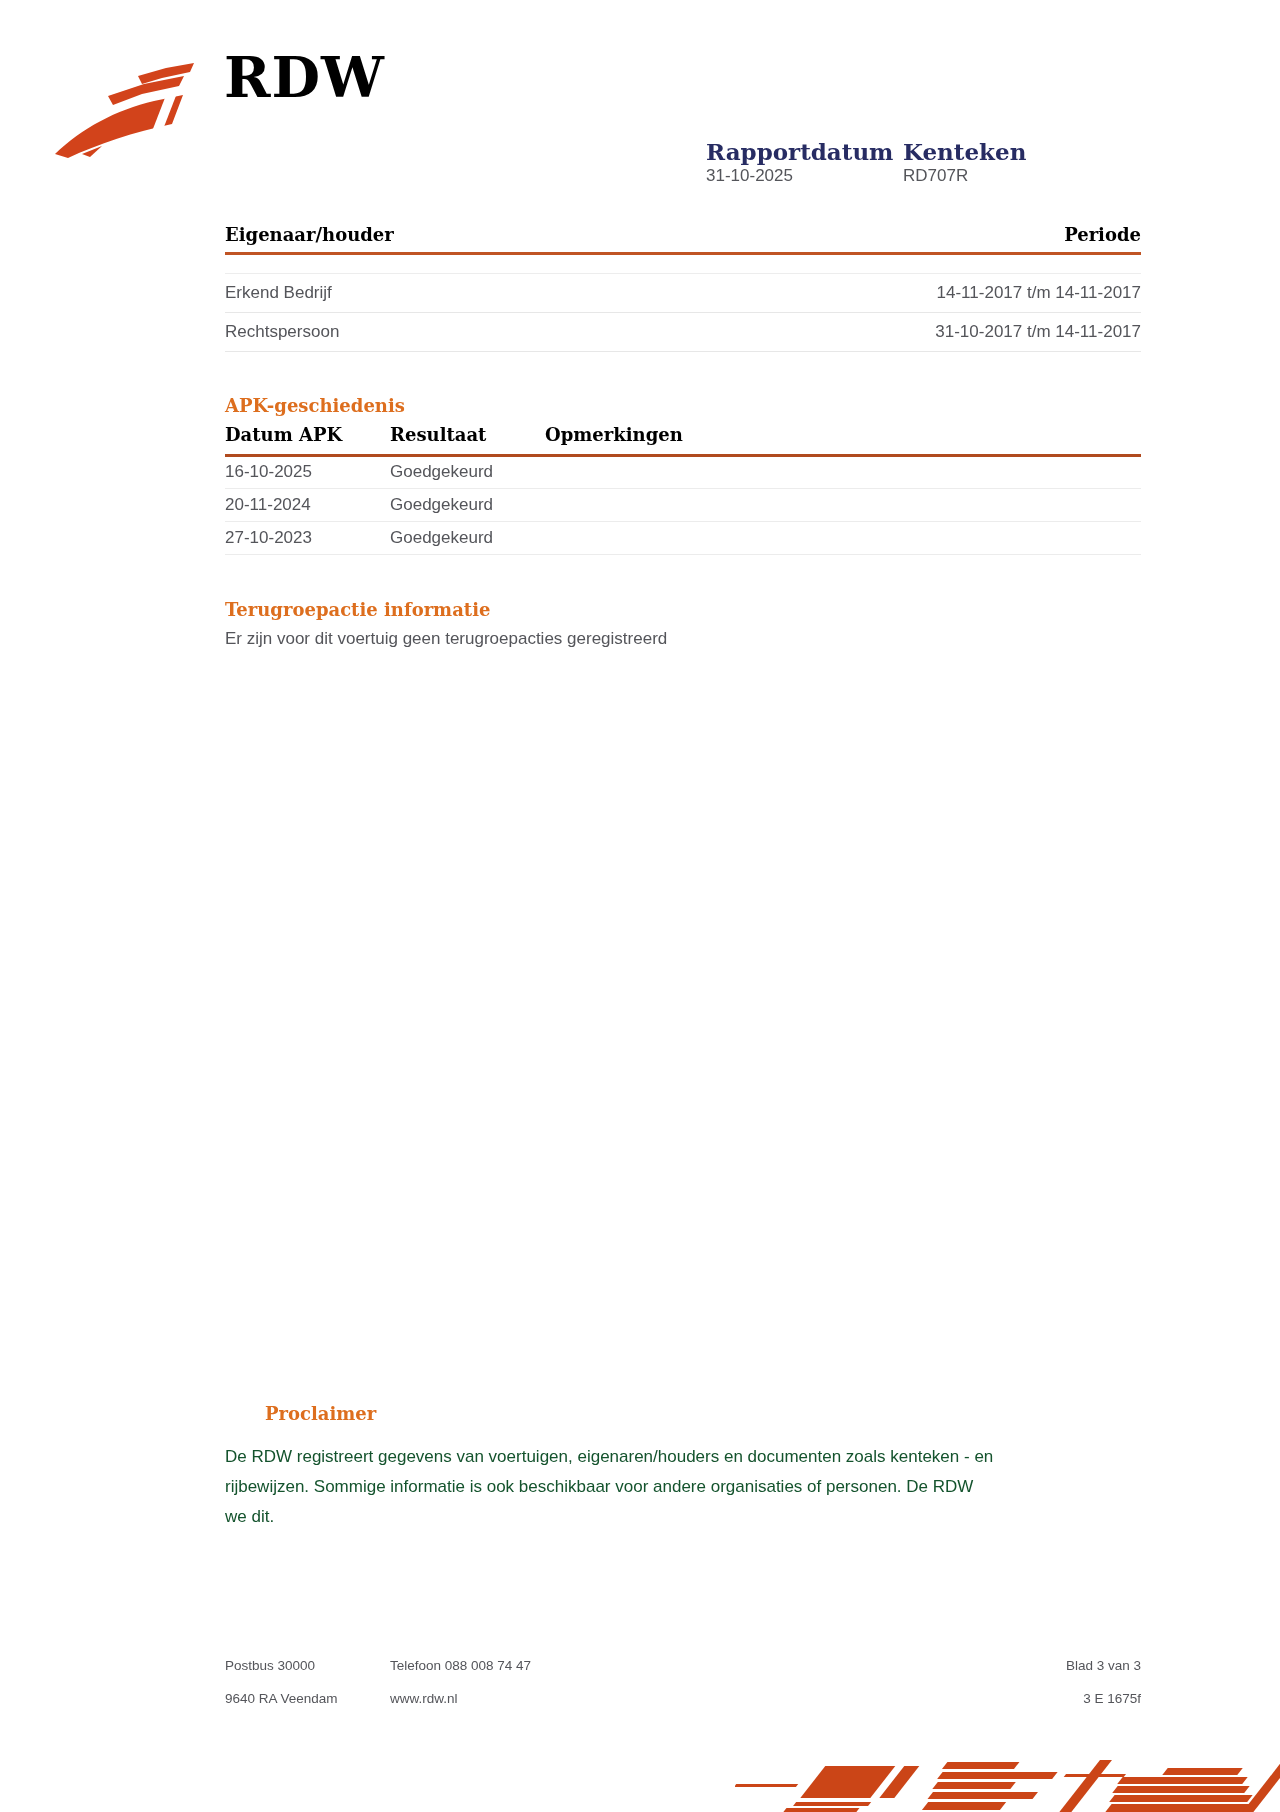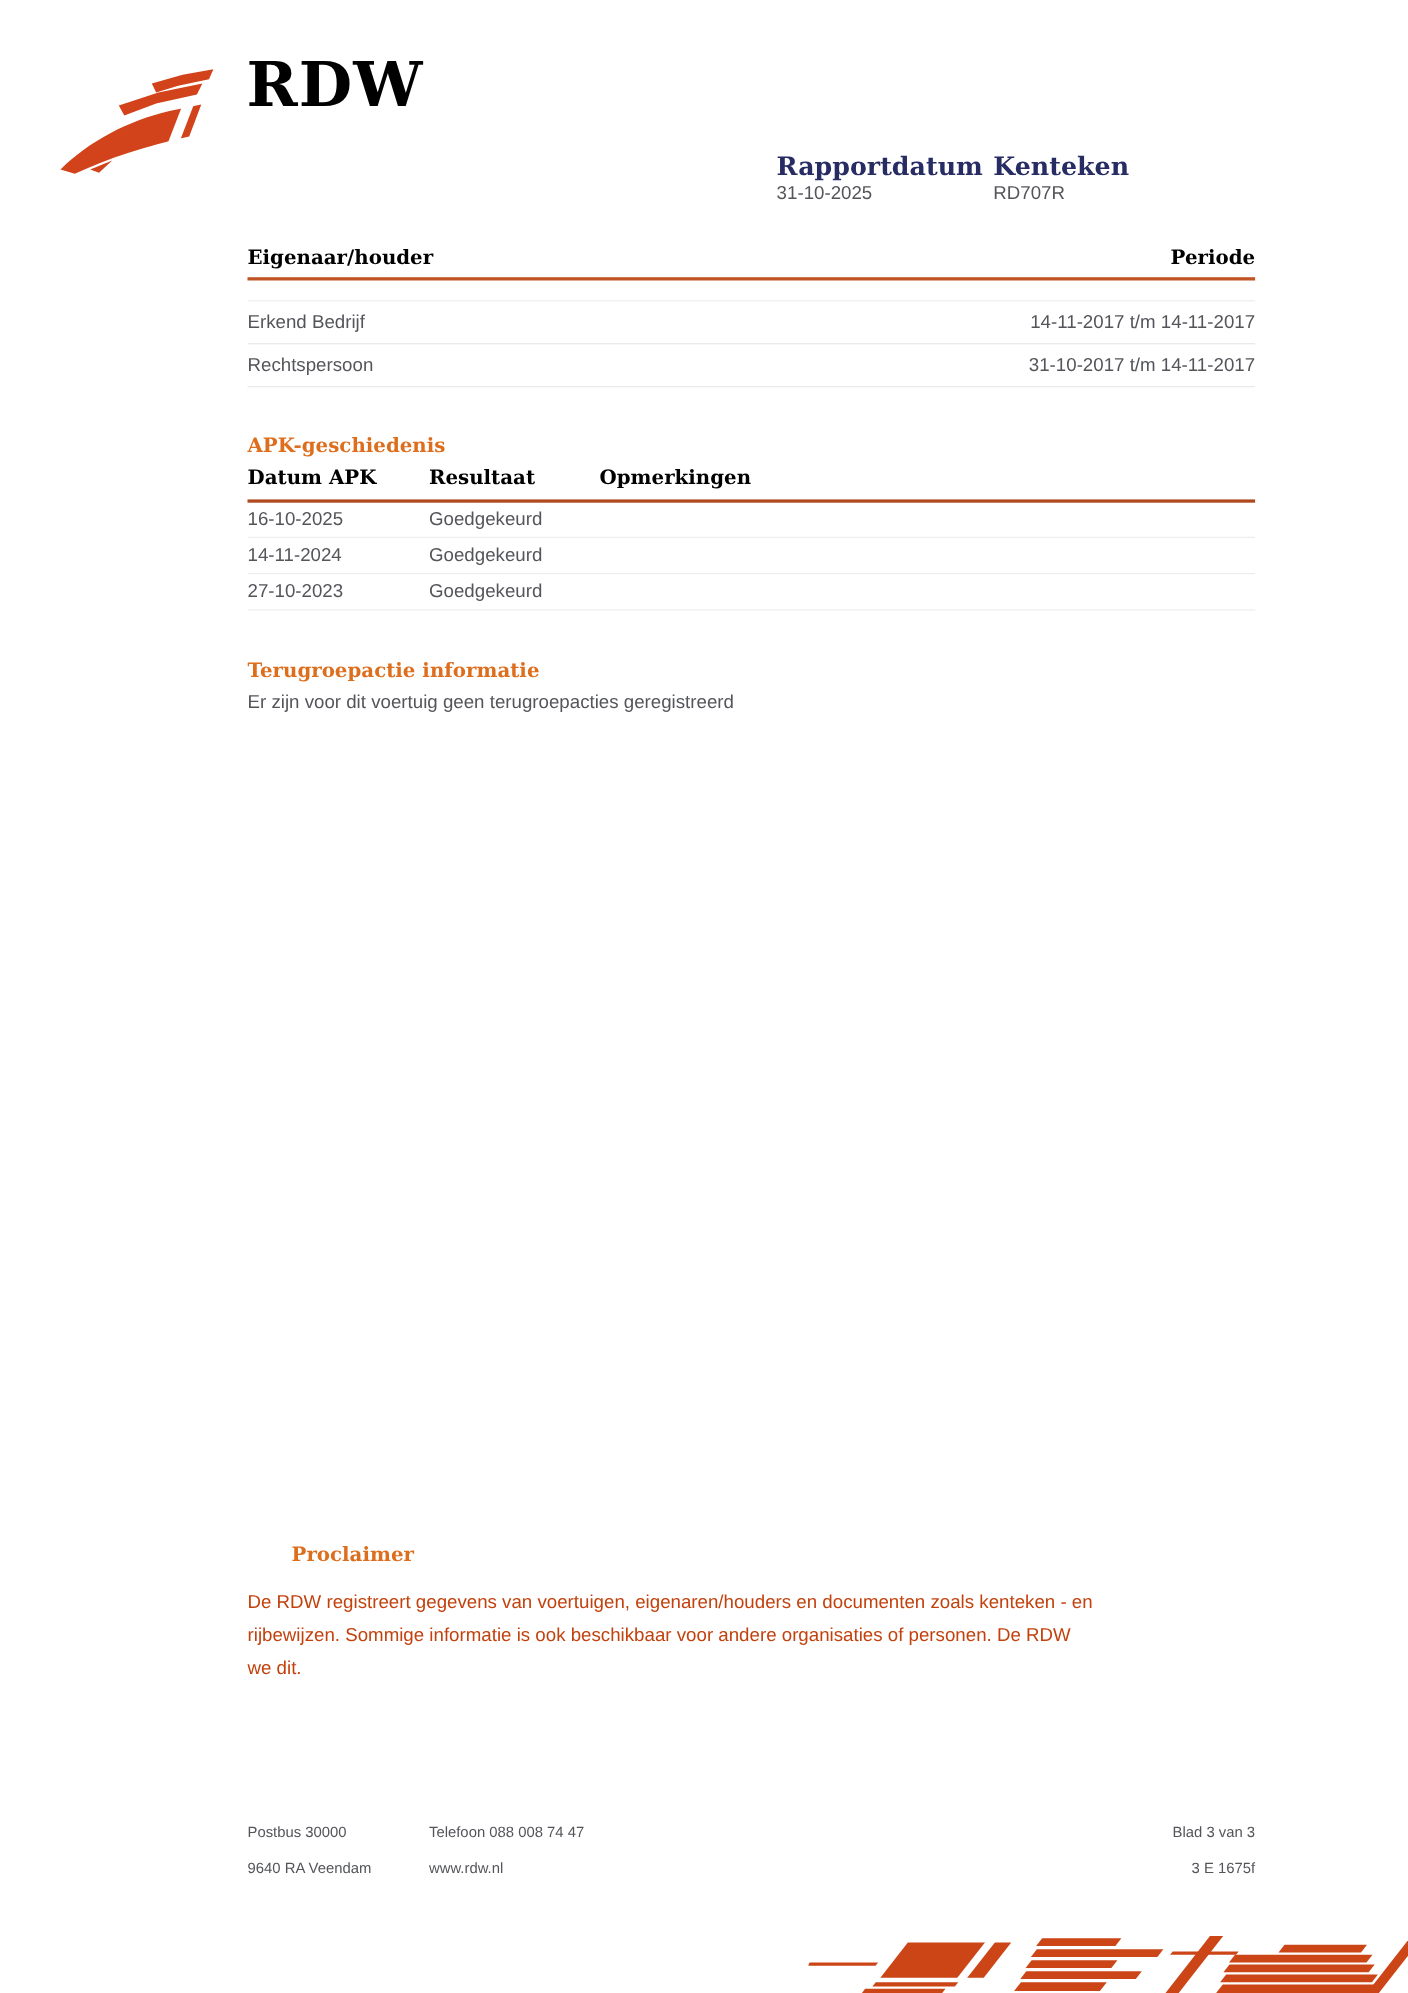--- a/index.html
+++ b/index.html
@@ -83,21 +83,21 @@
   .apk-row{position:relative;height:32px;border-bottom:1px solid #ececec;}
   .apk-cell{position:absolute;top:50%;transform:translateY(-50%);font-size:17px;color:#54555a;}
 
   
   .recall-heading{top:599px;}
   .recall-body{top:629px;}
 
   
   .proclaimer-heading{top:1403px;margin-left:40px;}
   .proclaimer-body{top:1442px;}
-  .proclaimer-body .line{height:30px;line-height:30px;font-size:17px;color:#c2410c;}
+  .proclaimer-body .line{height:30px;line-height:30px;font-size:17px;color:#14532d;}
 
   
   .footer-row1{top:1658px;}
   .footer-row2{top:1691px;}
   .footer-text{font-size:13.5px;color:#54555a;}
   .footer-col2{left:390px;}
   .footer-right{left:225px;width:916px;text-align:right;}
 
   
   .logo-swoosh{left:52px;top:62px;width:150px;height:98px;}
@@ -152,21 +152,21 @@
   </div>
   <div class="abs content-left content-width apk-rule"></div>
 
   <div class="abs content-left content-width apk-rows">
     <div class="apk-row">
       <span class="apk-cell apk-col-date">16-10-2025</span>
       <span class="apk-cell apk-col-result">Goedgekeurd</span>
       <span class="apk-cell apk-col-remarks"></span>
     </div>
     <div class="apk-row">
-      <span class="apk-cell apk-col-date">14-11-2024</span>
+      <span class="apk-cell apk-col-date">20-11-2024</span>
       <span class="apk-cell apk-col-result">Goedgekeurd</span>
       <span class="apk-cell apk-col-remarks"></span>
     </div>
     <div class="apk-row">
       <span class="apk-cell apk-col-date">27-10-2023</span>
       <span class="apk-cell apk-col-result">Goedgekeurd</span>
       <span class="apk-cell apk-col-remarks"></span>
     </div>
   </div>
 

